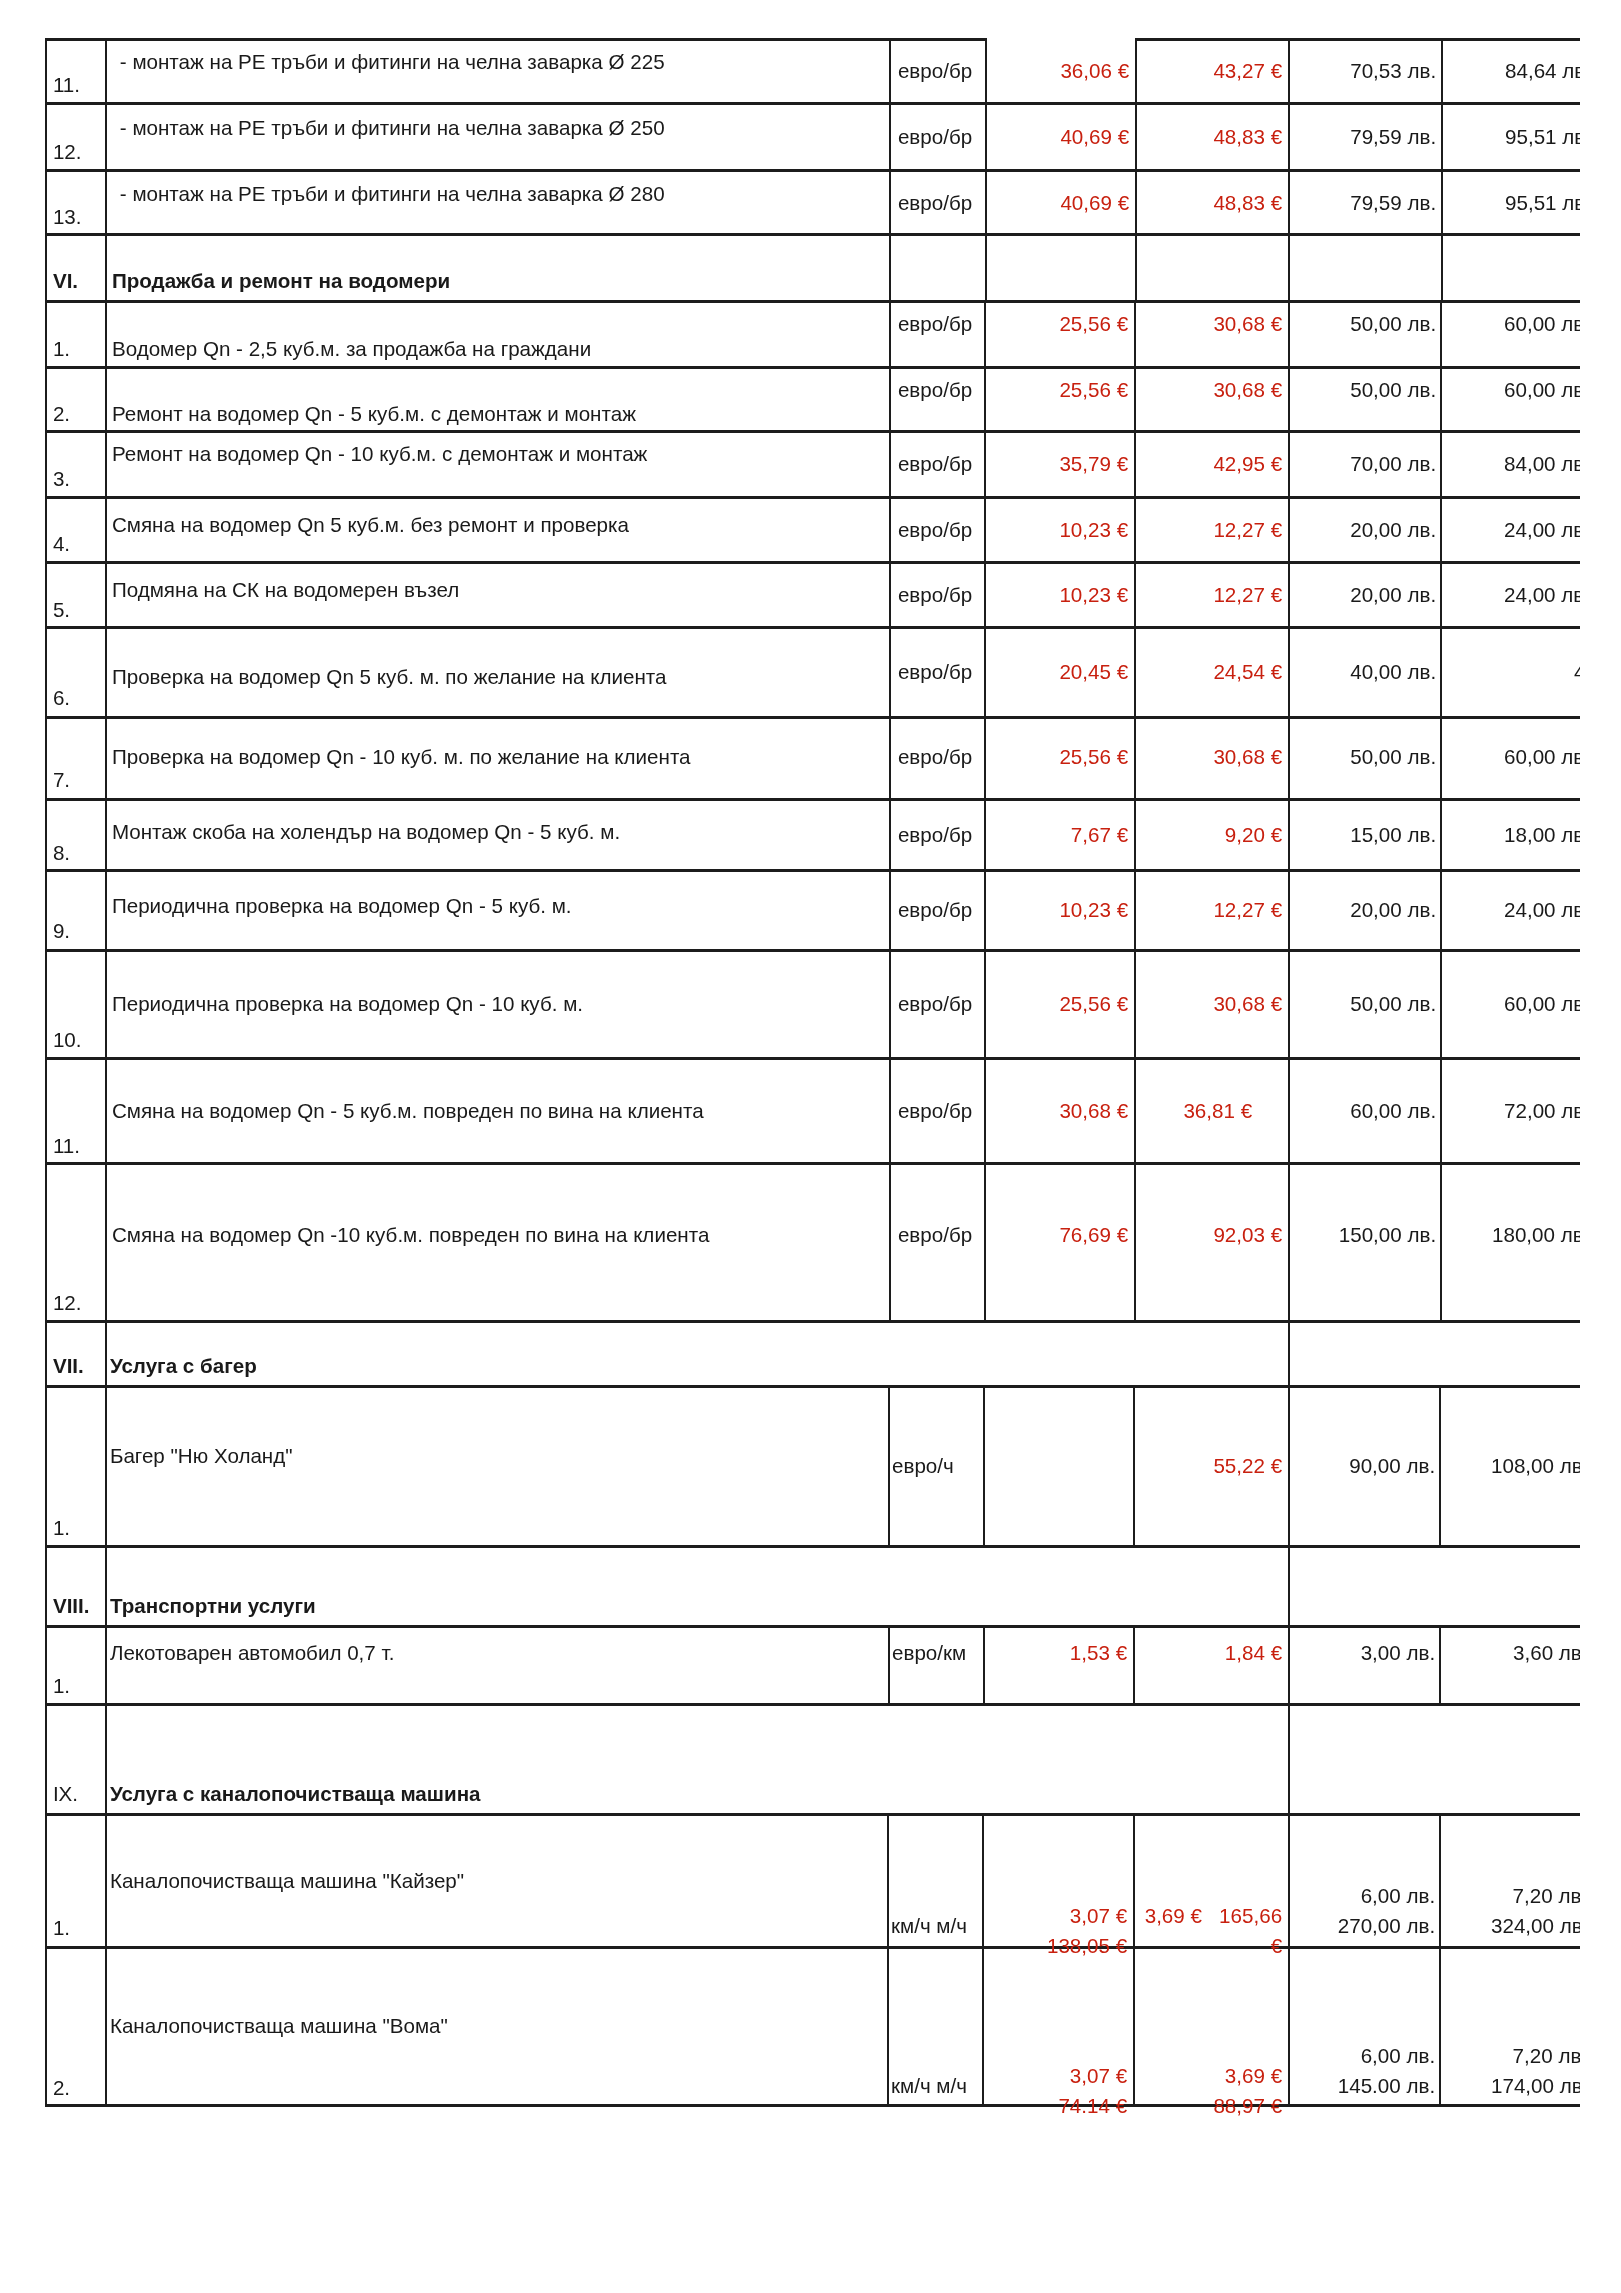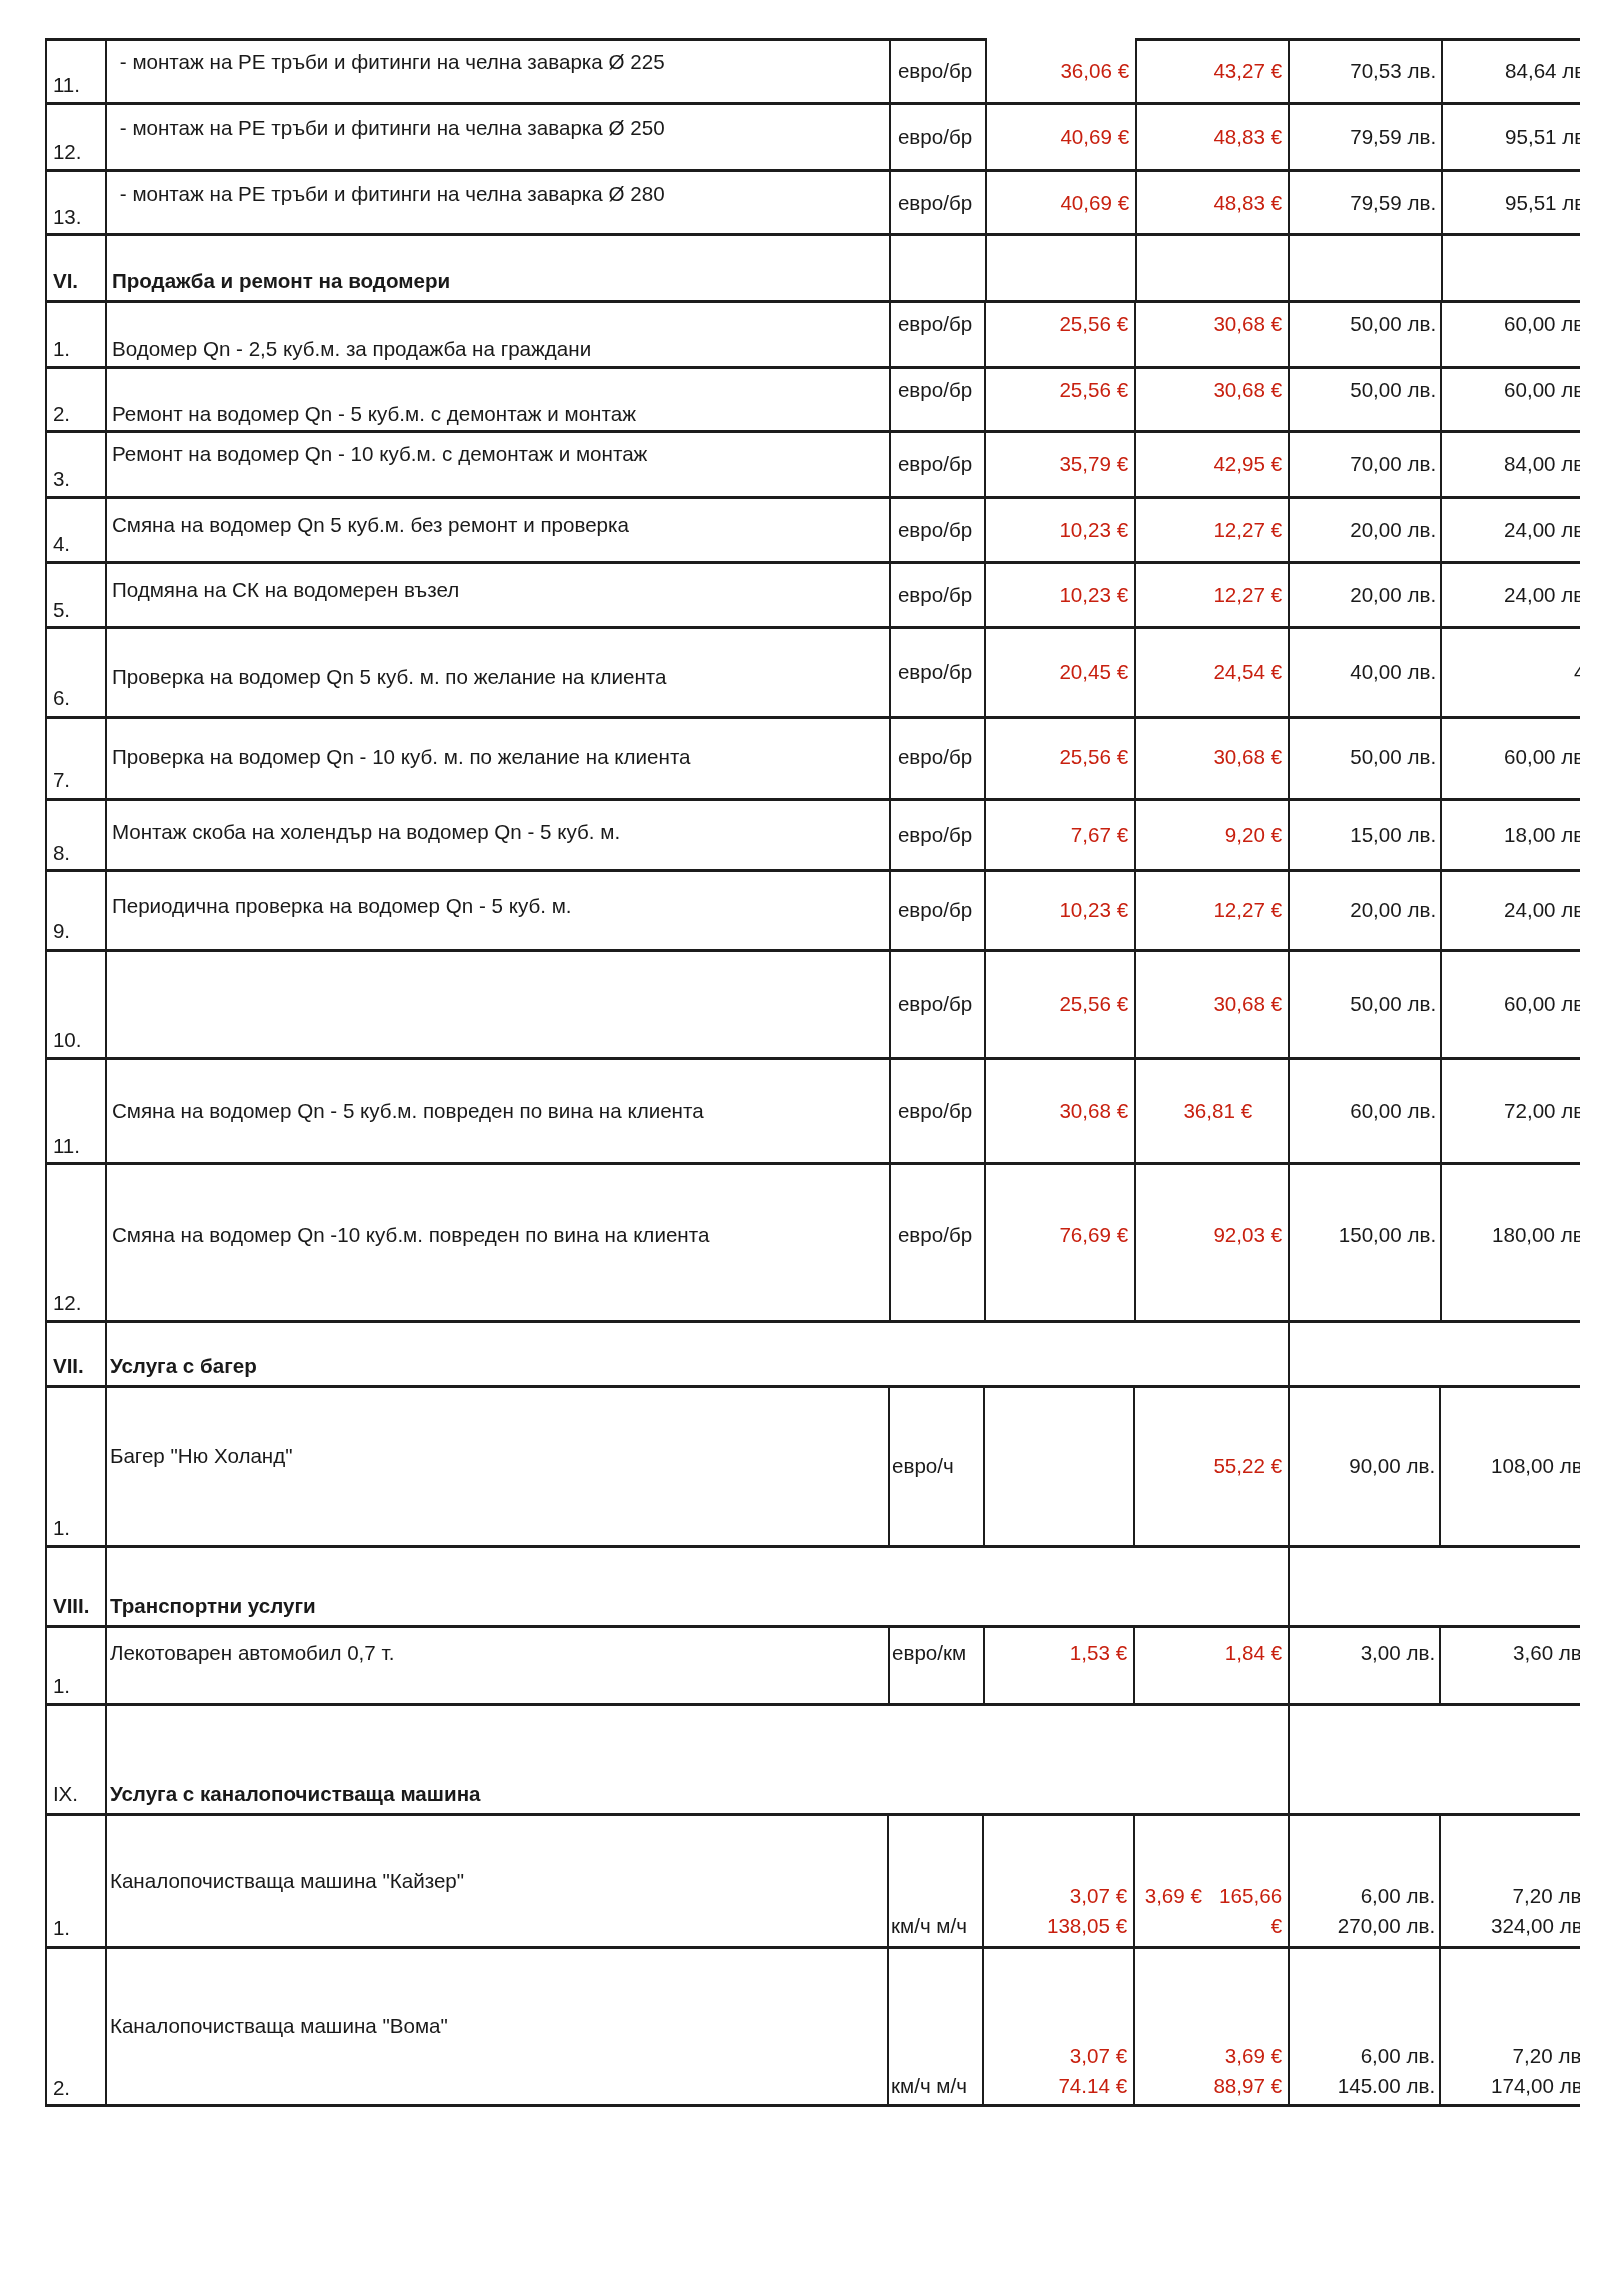--- a/index.html
+++ b/index.html
@@ -12,21 +12,21 @@
   .num { padding-left: 3.9px; display: flex; align-items: flex-end; padding-bottom: 3.9px; }
   .sec-num { font-weight: bold; padding-left: 3.9px; display: flex; align-items: flex-end; padding-bottom: 5.9px; font-size: 20.6px; }
   .sec-title { font-weight: bold; display: flex; align-items: flex-end; padding-bottom: 5.9px; padding-left: 3.9px; font-size: 20.6px; }
   .desc { display: flex; align-items: center; padding-left: 3.9px; }
   .desc.top { align-items: flex-start; }
   .unit { display: flex; align-items: center; padding-left: 5.9px; }
   .unit.bottom { align-items: flex-end; padding-bottom: 5.9px; }
   .eur { color: #c8200f; text-align: right; display: flex; align-items: center; justify-content: flex-end; padding-right: 5.9px; }
   .bgn { text-align: right; display: flex; align-items: center; justify-content: flex-end; padding-right: 3.9px; }
   .stack { display: flex; flex-direction: column; align-items: flex-end; justify-content: flex-end; padding-right: 5.9px; padding-bottom: 3.9px; text-align: right; line-height: 1.45; }
-  .stack.eur-c { color: #c8200f; }
+  .stack.eur-c { color: #c8200f; margin-top: 20px; }
   .clip { position: absolute; left: 1580px; top: 0; width: 41px; height: 2294px; background: #ffffff; }
 </style>
 </head>
 <body>
 
 <div id="doc">
 
   <div class="hl" style="left:45px; top:38px; width:942px;"></div>
   <div class="hl" style="left:1135px; top:38px; width:445px;"></div>
   <div class="hl" style="left:45px; top:102px; width:1535px;"></div>
@@ -176,20 +176,21 @@
 
   <div class="cell num" style="left:49px; top:872px; width:55px; height:76px;">9.</div>
   <div class="cell desc" style="left:108px; top:872px; width:779px; height:76px; padding-bottom:7.8px;"> Периодична проверка на водомер Qn - 5 куб. м.</div>
   <div class="cell unit" style="left:892px; top:872px; width:92px; height:76px;">евро/бр</div>
   <div class="cell eur" style="left:987px; top:872px; width:147px; height:76px;">10,23 €</div>
   <div class="cell eur" style="left:1137px; top:872px; width:151px; height:76px;">12,27 €</div>
   <div class="cell bgn" style="left:1291px; top:872px; width:149px; height:76px;">20,00 лв.</div>
   <div class="cell bgn" style="left:1443px; top:872px; width:137px; height:76px; justify-content:flex-start; padding-left:61px;">24,00 лв</div>
 
   <div class="cell num" style="left:49px; top:952px; width:55px; height:105px;">10.</div>
+  <div class="cell desc" style="left:108px; top:952px; width:779px; height:105px;">Периодична проверка на водомер Qn - 10 куб. м.</div>
   <div class="cell unit" style="left:892px; top:952px; width:92px; height:105px;">евро/бр</div>
   <div class="cell eur" style="left:987px; top:952px; width:147px; height:105px;">25,56 €</div>
   <div class="cell eur" style="left:1137px; top:952px; width:151px; height:105px;">30,68 €</div>
   <div class="cell bgn" style="left:1291px; top:952px; width:149px; height:105px;">50,00 лв.</div>
   <div class="cell bgn" style="left:1443px; top:952px; width:137px; height:105px; justify-content:flex-start; padding-left:61px;">60,00 лв</div>
 
   <div class="cell num" style="left:49px; top:1060px; width:55px; height:103px;">11.</div>
   <div class="cell desc" style="left:108px; top:1060px; width:779px; height:103px;"> Смяна на водомер Qn - 5 куб.м. повреден по вина на клиента</div>
   <div class="cell unit" style="left:892px; top:1060px; width:92px; height:103px;">евро/бр</div>
   <div class="cell eur" style="left:987px; top:1060px; width:147px; height:103px;">30,68 €</div>

